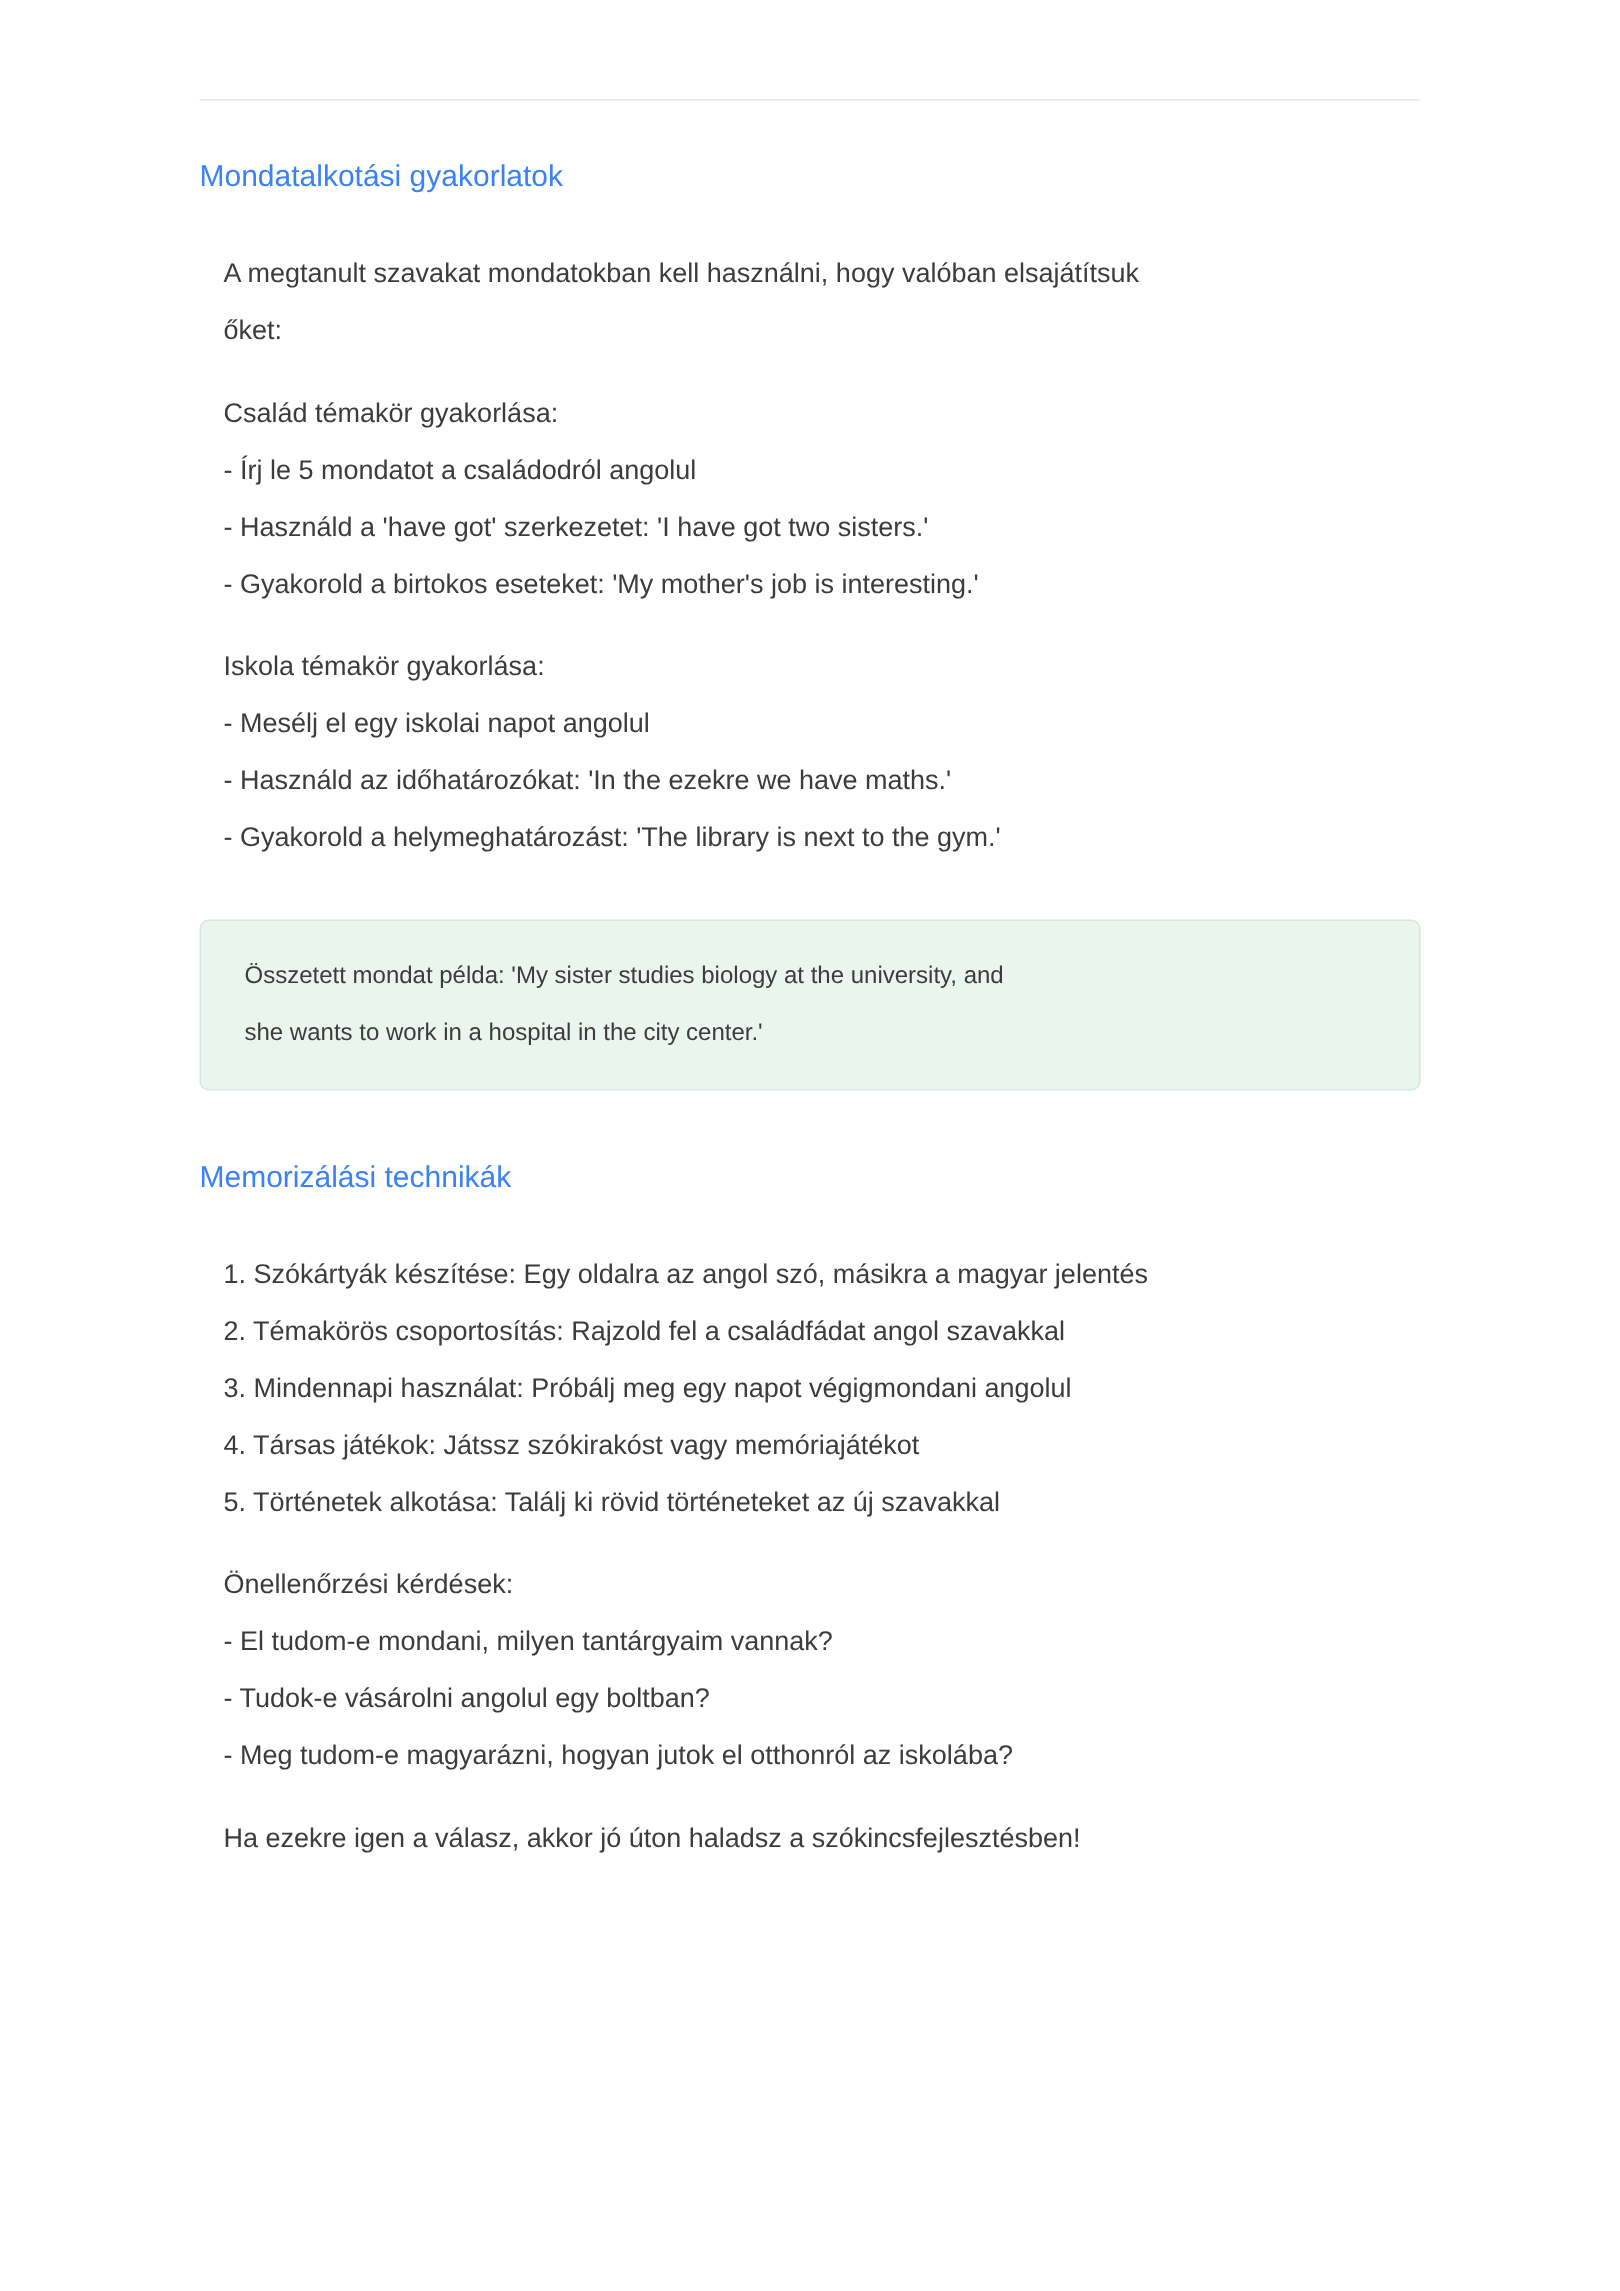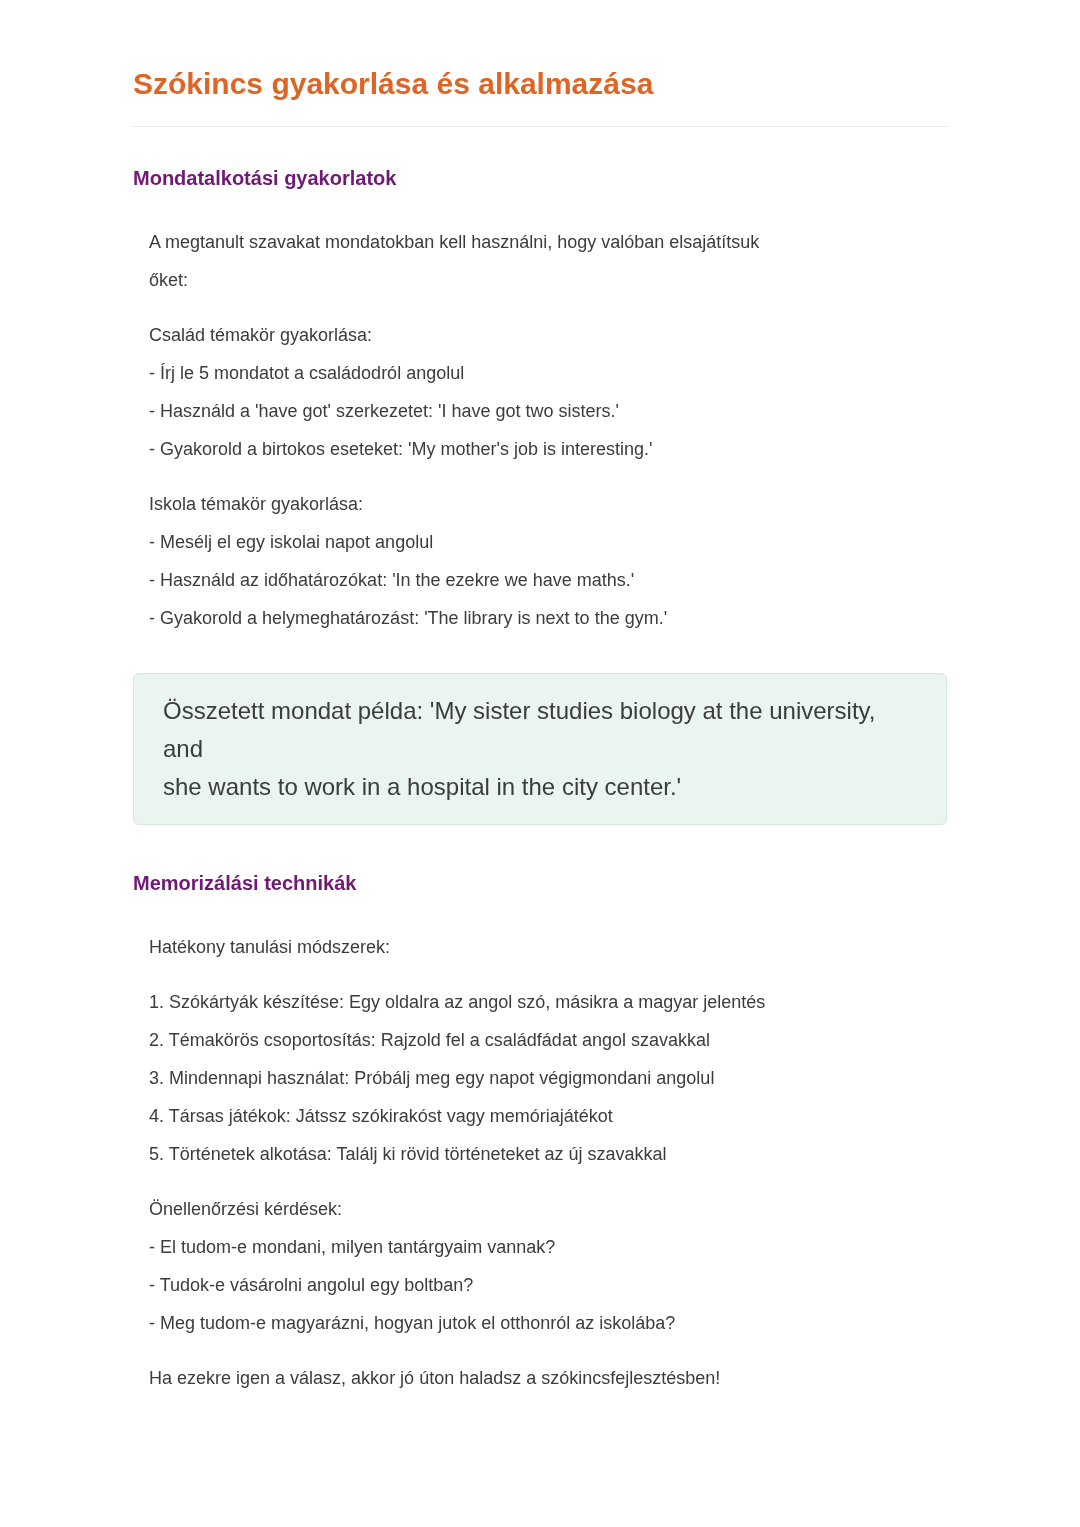--- a/index.html
+++ b/index.html
@@ -28,48 +28,47 @@
   .divider {
     border: none;
     border-top: 1px solid #e8e8e8;
     height: 0;
     margin: 0 0 38px 0;
   }
   h2.section-heading {
     margin: 0 0 32px 0;
     font-size: 20px;
     line-height: 1.3;
-    font-weight: 700;
-    color: #701a75;
+    font-weight: 400;
+    color: #3b82f6;
   }
   .block {
     font-size: 18px;
     line-height: 38px;
     margin: 0 0 17px 16px;
   }
   .block .line {
     min-height: 38px;
   }
   .callout {
     box-sizing: border-box;
     margin: 36px 0 45px 0;
     padding: 18px 29px;
     background: #e9f5ee;
     border: 1px solid #d5e8db;
     border-radius: 6px;
-    font-size: 24px;
+    font-size: 16px;
     line-height: 38px;
   }
 </style>
 </head>
 <body>
 
 <div class="page">
 
-  <h1 class="doc-title">Szókincs gyakorlása és alkalmazása</h1>
   <hr class="divider">
 
   <h2 class="section-heading">Mondatalkotási gyakorlatok</h2>
 
   <div class="block">
     <div class="line">A megtanult szavakat mondatokban kell használni, hogy valóban elsajátítsuk</div>
     <div class="line">őket:</div>
   </div>
 
   <div class="block">
@@ -86,23 +85,20 @@
     <div class="line">- Gyakorold a helymeghatározást: 'The library is next to the gym.'</div>
   </div>
 
   <div class="callout">
     <div class="line">Összetett mondat példa: 'My sister studies biology at the university, and</div>
     <div class="line">she wants to work in a hospital in the city center.'</div>
   </div>
 
   <h2 class="section-heading">Memorizálási technikák</h2>
 
-  <div class="block">
-    <div class="line">Hatékony tanulási módszerek:</div>
-  </div>
 
   <div class="block">
     <div class="line">1. Szókártyák készítése: Egy oldalra az angol szó, másikra a magyar jelentés</div>
     <div class="line">2. Témakörös csoportosítás: Rajzold fel a családfádat angol szavakkal</div>
     <div class="line">3. Mindennapi használat: Próbálj meg egy napot végigmondani angolul</div>
     <div class="line">4. Társas játékok: Játssz szókirakóst vagy memóriajátékot</div>
     <div class="line">5. Történetek alkotása: Találj ki rövid történeteket az új szavakkal</div>
   </div>
 
   <div class="block">

